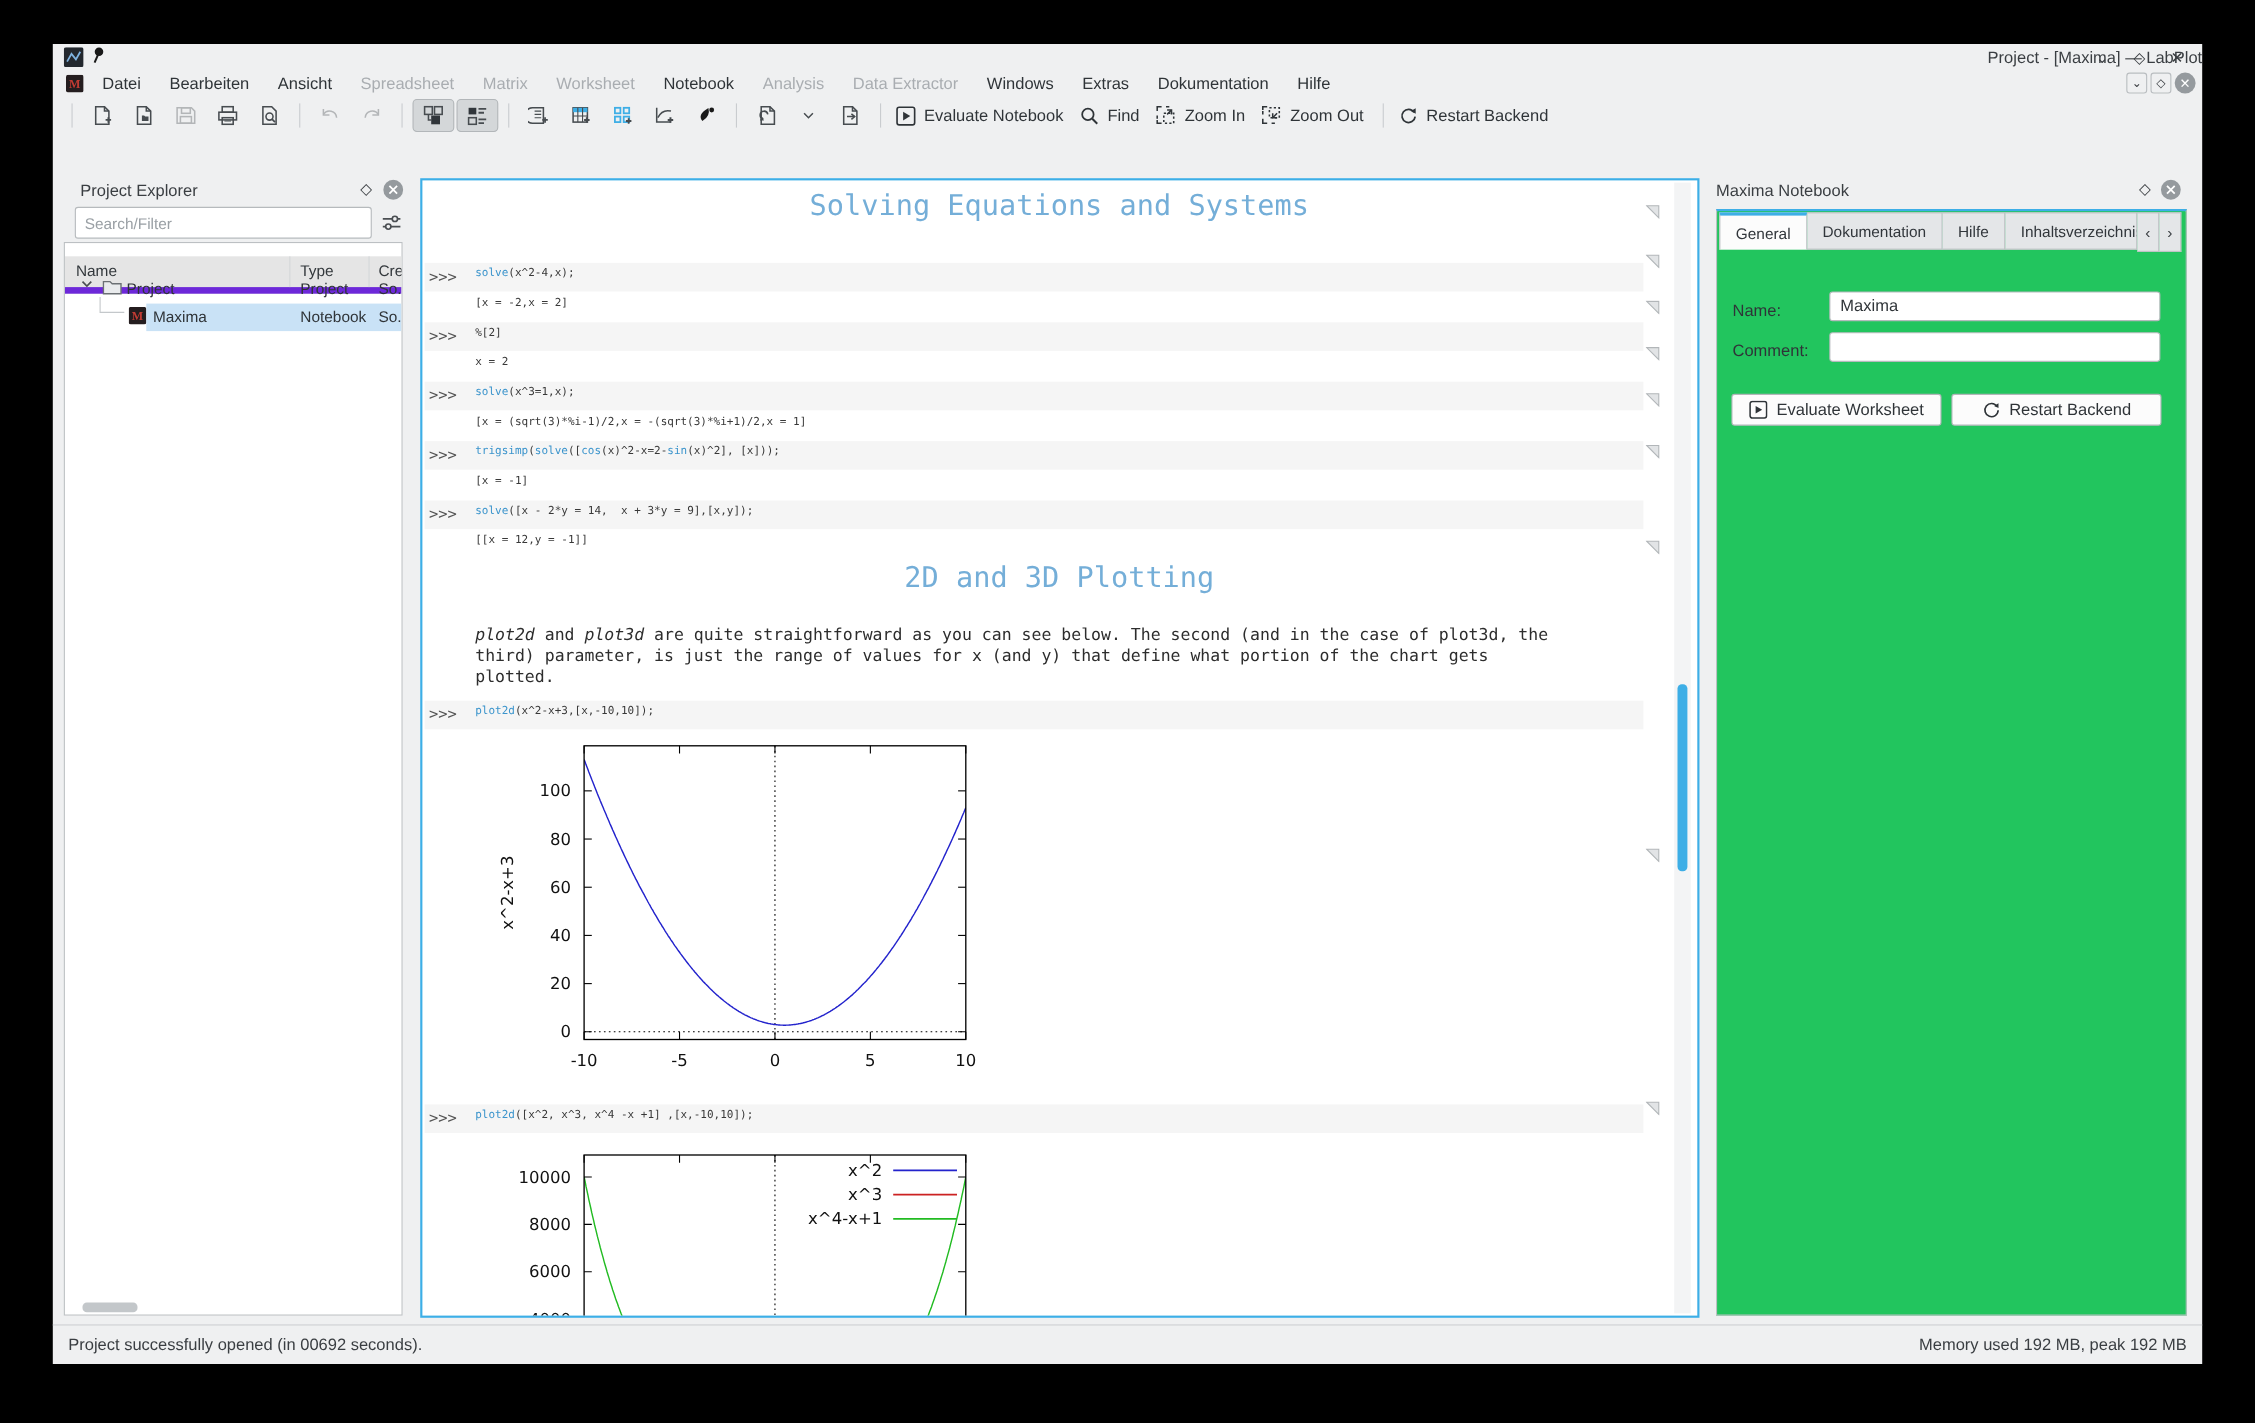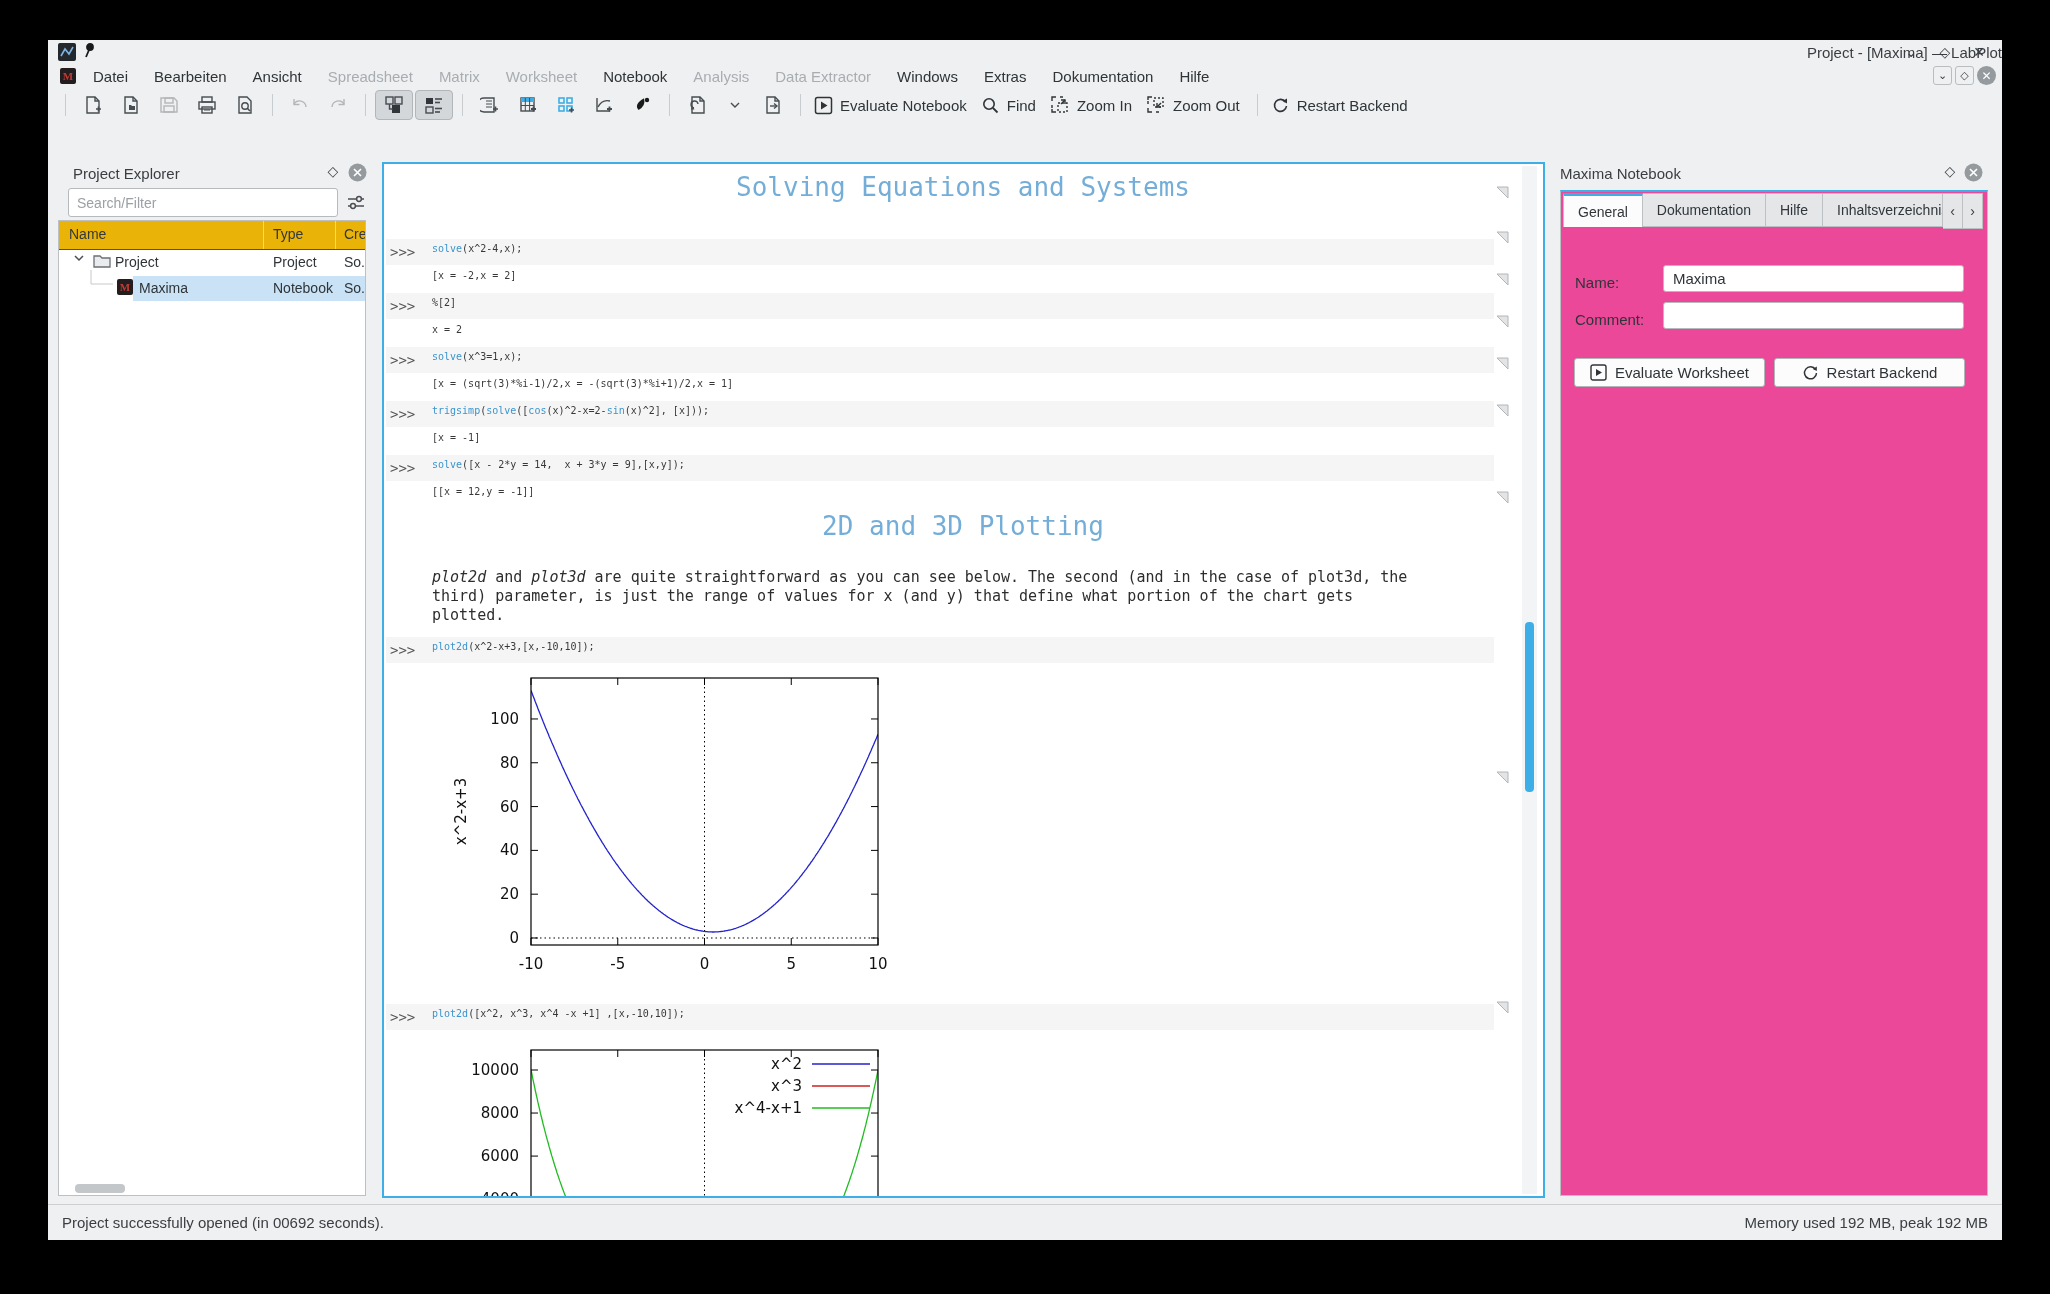--- a/index.html
+++ b/index.html
@@ -26,40 +26,40 @@
   .tool-btn{height:28px;min-width:28px;padding:0 4px;border-radius:4px;display:flex;align-items:center;gap:7px;justify-content:center;}
   .tool-btn .lbl{font-size:15px;color:#2f3438;white-space:nowrap;padding-right:4px;}
   .tool-btn.disabled{opacity:.35;}
   .tool-btn.toggled{background:#d4d7d9;border:1px solid #b2b6b9;}
   .tool-sep{width:1px;height:22px;background:#c9cccf;margin:0 7px;}
   
   .dock-title{font-size:15px;color:#3a3e42;}
   .pe-search{left:20px;top:148px;width:270px;height:29px;background:#fff;border:1px solid #b6babd;border-radius:3px;
              box-sizing:border-box;font-size:14px;color:#9aa0a5;padding:0 8px;display:flex;align-items:center;}
   .tree-box{left:10px;top:180px;width:308px;height:976px;background:#fff;border:1px solid #bcc0c3;box-sizing:border-box;overflow:hidden;}
-  .tree-header{position:absolute;left:0;top:0;width:100%;height:28px;border-bottom:1px solid #6d28d9;background:#eab308;}
+  .tree-header{position:absolute;left:0;top:12px;width:100%;height:28px;border-bottom:6px solid #6d28d9;background:#e5e5e5;}
   .tree-header span{position:absolute;top:5px;font-size:14px;color:#33383c;}
   .col-sep{position:absolute;top:0;width:1px;height:28px;background:#d4d7d9;}
   .tree-row{position:absolute;left:0;width:100%;height:25px;font-size:14px;color:#2f3438;}
   .tree-row .cell{position:absolute;top:4px;white-space:nowrap;}
   .sel-bg{position:absolute;top:0;height:25px;background:#c9e2f6;}
   
   .notebook{left:334px;top:122px;width:1163px;height:1036px;background:#fff;border:2px solid #3daee6;box-sizing:border-box;overflow:hidden;}
   .nb-mono{font-family:"DejaVu Sans Mono","Liberation Mono",monospace;}
   .nb-h{position:absolute;left:48px;width:1062px;text-align:center;font-size:26px;color:#74aed8;white-space:nowrap;}
   .nb-p{position:absolute;left:48px;font-size:15px;color:#2d2d2d;line-height:19px;white-space:pre;}
   .nb-in-bg{position:absolute;left:2px;width:1108px;height:26px;background:#f5f5f5;}
   .nb-prompt{position:absolute;left:6px;font-size:14px;color:#555;}
   .nb-code{position:absolute;left:48px;font-size:10px;color:#383838;white-space:pre;}
   .kw{color:#3b94cc;}
   .fold{position:absolute;left:1112px;width:13px;height:13px;}
   .nb-scroll{position:absolute;left:1138px;top:2px;width:15px;height:1028px;background:#f3f4f5;}
   .nb-thumb{position:absolute;left:3px;width:9px;border-radius:4px;background:#3daee6;}
   
-  .props-frame{left:1512px;top:150px;width:428px;height:1006px;background:#ec4899;border:1px solid #bcc0c3;
+  .props-frame{left:1512px;top:150px;width:428px;height:1006px;background:#22c55e;border:1px solid #bcc0c3;
                border-top:2px solid #3daee6;box-sizing:border-box;}
   .tabbar{position:absolute;left:2px;top:1px;width:420px;height:34px;display:flex;}
   .tab{height:34px;padding:0 14px;display:flex;align-items:center;font-size:14px;color:#31363b;background:#e4e6e8;
        border:1px solid #bcc0c3;border-left:none;box-sizing:border-box;white-space:nowrap;overflow:hidden;}
   .tab.active{background:#fcfcfc;border-top:3px solid #3daee6;border-left:1px solid #bcc0c3;border-bottom:none;}
   .tab-scroll{width:19px;height:34px;display:flex;align-items:center;justify-content:center;font-size:14px;color:#3a3e42;
               border:1px solid #bcc0c3;border-left:none;background:#e4e6e8;}
   .form-label{position:absolute;font-size:15px;color:#2f3438;}
   .form-input{position:absolute;width:301px;height:27px;background:#fff;border:1px solid #b6babd;border-radius:3px;
               box-sizing:border-box;font-size:15px;color:#2f3438;padding:0 9px;font-family:"Liberation Sans",sans-serif;}

